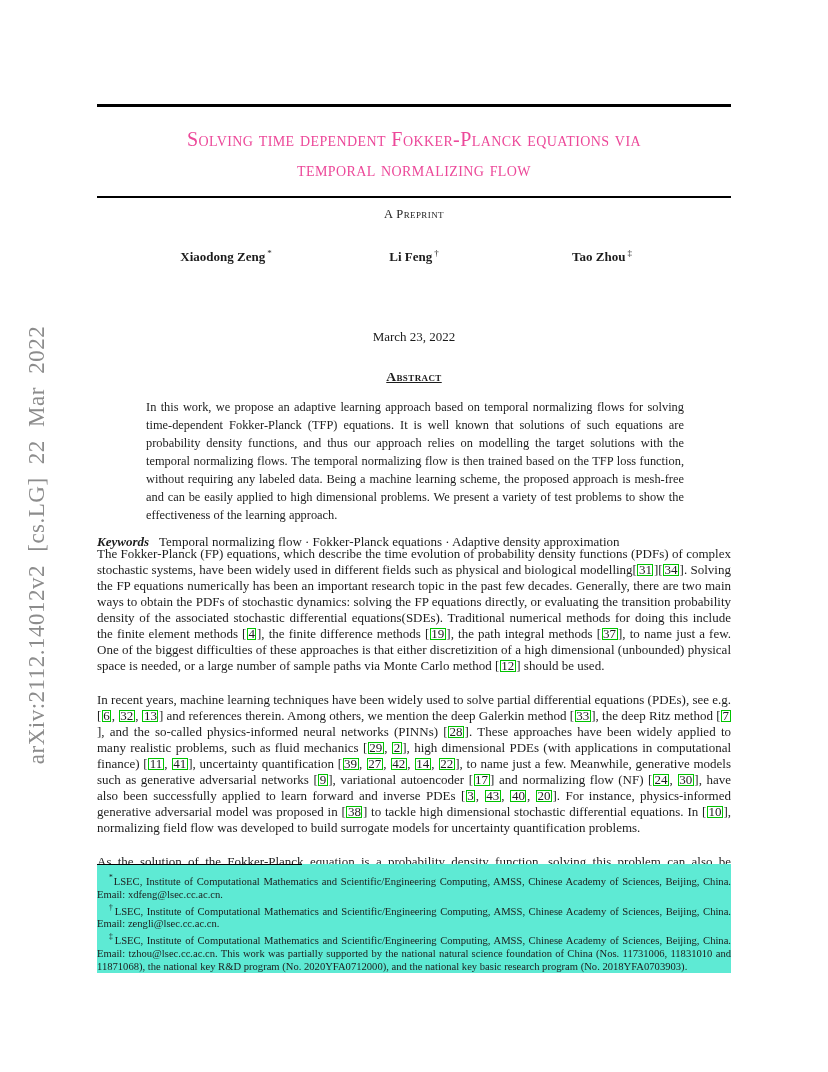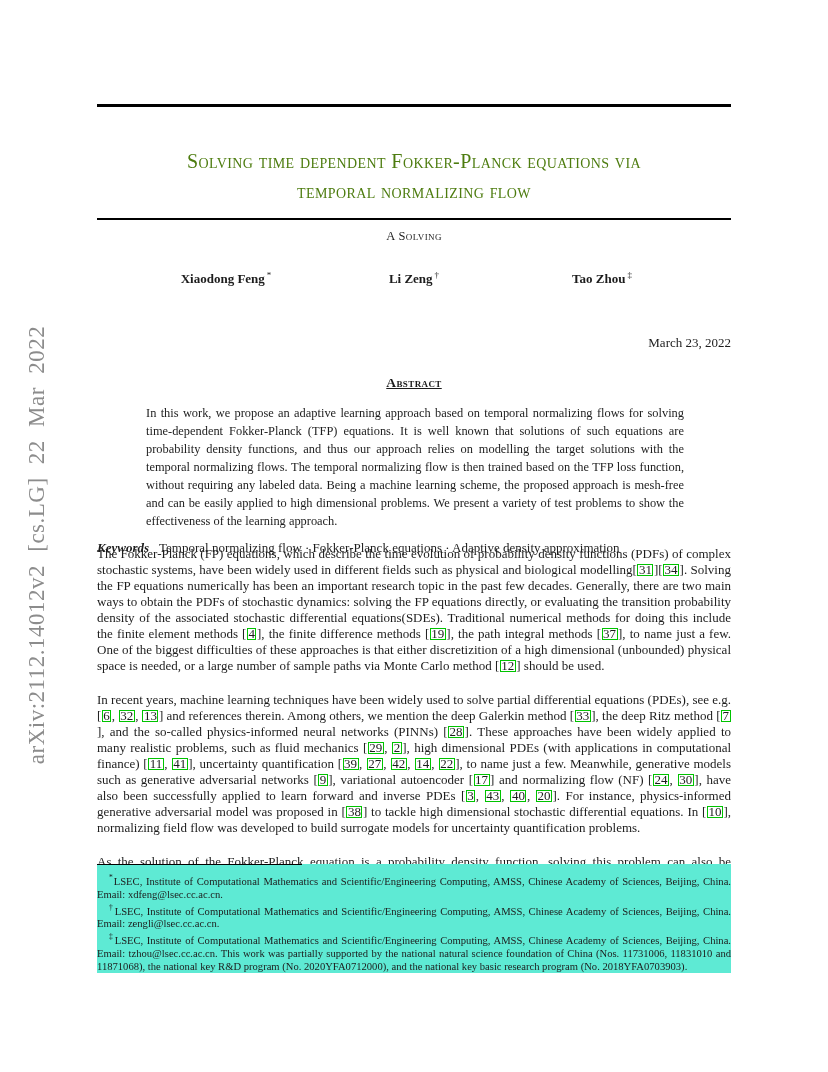--- a/index.html
+++ b/index.html
@@ -32,48 +32,48 @@
     word-spacing:7px;
     letter-spacing:0.5px;
   }
 
   
   .content{position:absolute;left:97px;top:104px;width:634px;}
   .rule-thick{height:3px;background:#000;}
   .rule-thin{height:2px;background:#000;margin-top:12px;}
 
   .title{
-    margin-top:39px;
+    margin-top:17px;
     text-align:center;
     font-weight:normal;
     font-size:20px;
     line-height:30px;
     font-variant:small-caps;
     letter-spacing:0.4px;
-    color:#4d7c0f;
+    color:#ec4899;
   }
   .title-line{display:block;}
 
   .preprint{
     margin-top:9px;
     text-align:center;
     font-variant:small-caps;
     font-size:12.5px;
     letter-spacing:0.4px;
   }
 
   .authors{
     margin-top:26px;
     display:flex;
     padding:0 35px;
   }
   .author{flex:1;text-align:center;font-weight:bold;font-size:13px;}
   .author sup{font-weight:normal;font-size:9px;margin-left:2px;}
 
-  .date{margin-top:48px;text-align:right;font-size:13px;}
+  .date{margin-top:64px;text-align:center;font-size:13px;}
 
   .abstract-heading{
     margin-top:24px;
     text-align:center;
     font-weight:bold;
     font-variant:small-caps;
     font-size:13.5px;
     letter-spacing:0.4px;
     text-decoration:underline;
   }
@@ -129,28 +129,28 @@
   <div class="content">
     <div class="rule-thick"></div>
 
     <h1 class="title">
       <span class="title-line">Solving time dependent Fokker-Planck equations via</span>
       <span class="title-line">temporal normalizing flow</span>
     </h1>
 
     <div class="rule-thin"></div>
 
-    <div class="preprint">A Solving</div>
+    <div class="preprint">A Preprint</div>
 
     <div class="authors">
       <div class="author">
-        <span>Xiaodong Feng</span><sup>*</sup>
+        <span>Xiaodong Zeng</span><sup>*</sup>
       </div>
       <div class="author">
-        <span>Li Zeng</span><sup>†</sup>
+        <span>Li Feng</span><sup>†</sup>
       </div>
       <div class="author">
         <span>Tao Zhou</span><sup>‡</sup>
       </div>
     </div>
 
     <div class="date">March 23, 2022</div>
 
     <div class="abstract-heading">Abstract</div>
     <p class="abstract-body">In this work, we propose an adaptive learning approach based on temporal normalizing flows for solving time-dependent Fokker-Planck (TFP) equations. It is well known that solutions of such equations are probability density functions, and thus our approach relies on modelling the target solutions with the temporal normalizing flows. The temporal normalizing flow is then trained based on the TFP loss function, without requiring any labeled data. Being a machine learning scheme, the proposed approach is mesh-free and can be easily applied to high dimensional problems. We present a variety of test problems to show the effectiveness of the learning approach.</p>

